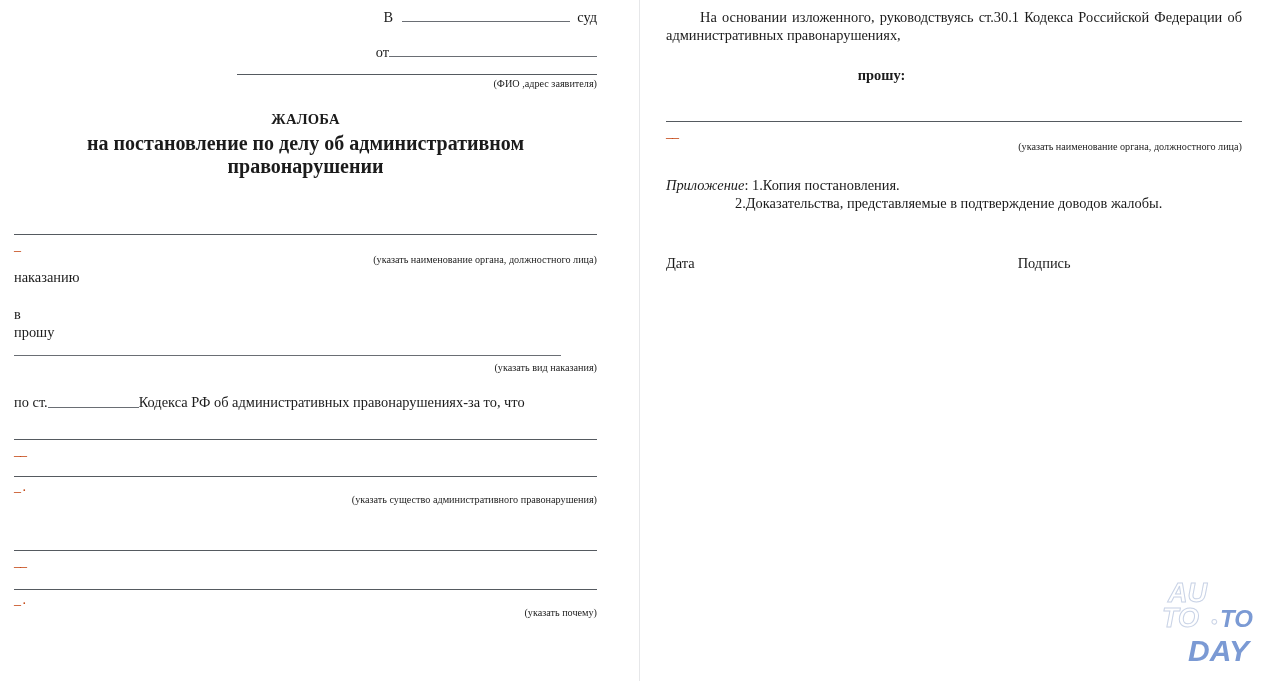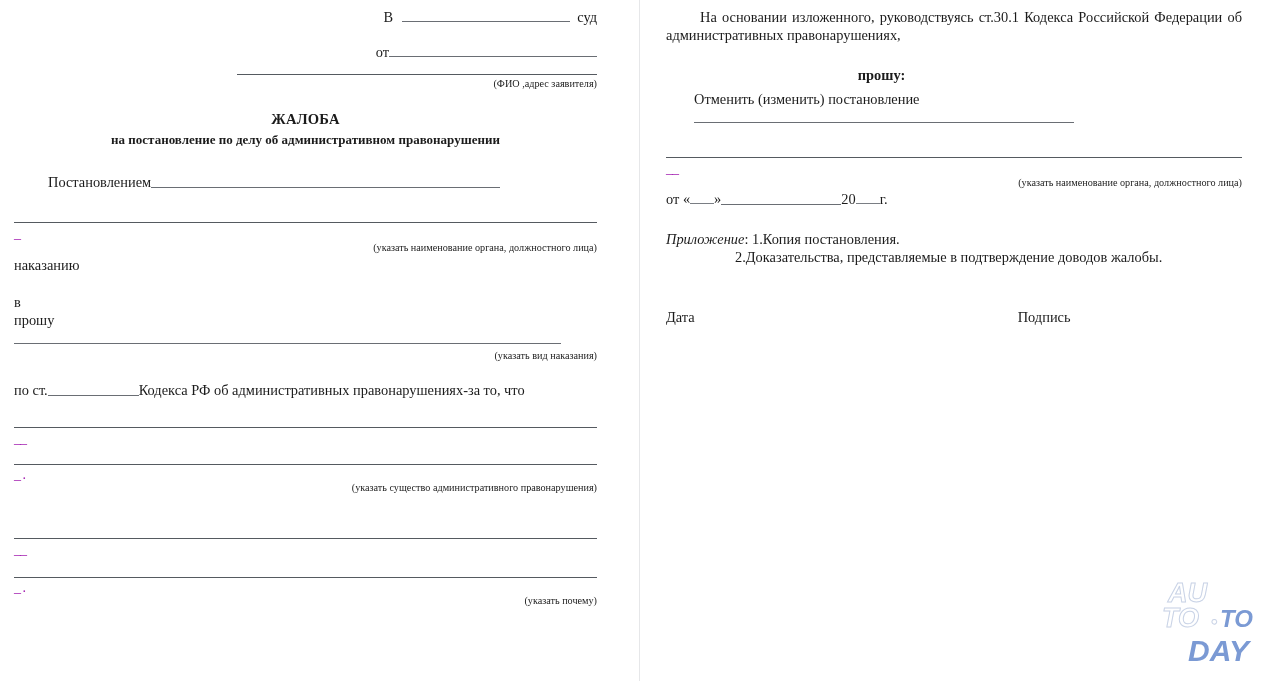--- a/index.html
+++ b/index.html
@@ -95,31 +95,31 @@
   .title-main {
     text-align: center;
     font-weight: bold;
     font-size: 14.6px;
     letter-spacing: .2px;
     margin: 0;
   }
   .title-sub {
     text-align: center;
     font-weight: bold;
-    font-size: 13px;
+    font-size: 20px;
     margin: 0;
   }
 
   .bold { font-weight: bold; }
   .ital { font-style: italic; }
 
   .dash-mark {
     font-size: 14px;
     line-height: 1;
-    color: #a21caf;
+    color: #c2410c;
     letter-spacing: -1px;
   }
 
   
   .watermark {
     position: absolute;
     left: 1158px;
     top: 578px;
     width: 118px;
     height: 96px;
@@ -169,23 +169,20 @@
 
     <div style="height:3px"></div>
     <div class="hint" style="margin-left:176px;">(ФИО ,адрес заявителя)</div>
 
     <div style="height:21px"></div>
     <div class="title-main">ЖАЛОБА</div>
     <div style="height:4px"></div>
     <div class="title-sub">на постановление по делу об административном правонарушении</div>
 
     <div style="height:26px"></div>
-    <div class="para" style="padding-left:34px;">
-      <span>Постановлением</span><span class="inline-rule" style="width:349px;"></span>
-    </div>
 
     <div style="height:30px"></div>
     <div class="rule"></div>
 
     <div style="height:4px"></div>
     <div class="dash-mark">_</div>
 
     <div style="height:1px"></div>
     <div class="hint" style="margin-left:24px;">(указать наименование органа, должностного лица)</div>
 
@@ -236,38 +233,31 @@
 
   <div class="col col-right">
 
     <div style="height:9px"></div>
     <div class="para justify indent">На основании изложенного, руководствуясь ст.30.1 Кодекса Российской Федерации об административных правонарушениях,</div>
 
     <div style="height:22px"></div>
     <div class="para bold" style="text-align:center;padding-right:145px;">прошу:</div>
 
     <div style="height:6px"></div>
-    <div class="para" style="padding-left:28px;">
-      <span>Отменить (изменить) постановление</span><span class="inline-rule" style="width:380px;"></span>
-    </div>
 
     <div style="height:30px"></div>
     <div class="rule"></div>
 
     <div style="height:4px"></div>
     <div class="dash-mark">__</div>
 
     <div style="height:1px"></div>
     <div class="hint" style="margin-left:22px;">(указать наименование органа, должностного лица)</div>
 
     <div style="height:3px"></div>
-    <div class="para">
-      <span>от</span>
-      <span>«</span><span class="stub"></span><span>»</span><span class="inline-rule" style="width:120px;"></span><span>20</span><span class="stub"></span><span>г.</span>
-    </div>
 
     <div style="height:22px"></div>
     <div class="para">
       <span class="ital">Приложение</span><span>:</span>
       <span>1.Копия постановления.</span>
     </div>
     <div class="para" style="padding-left:69px;">
       <span>2.Доказательства, представляемые в подтверждение доводов жалобы.</span>
     </div>
 

